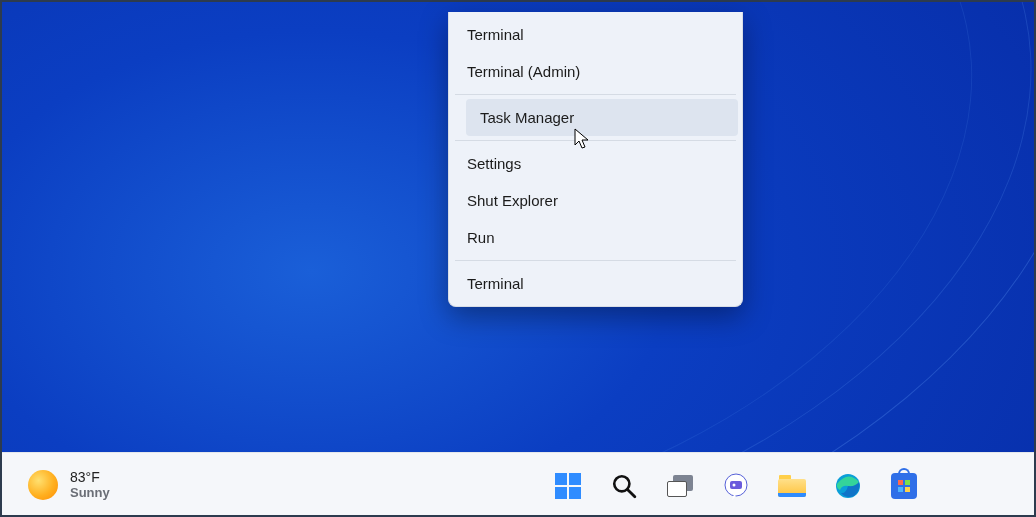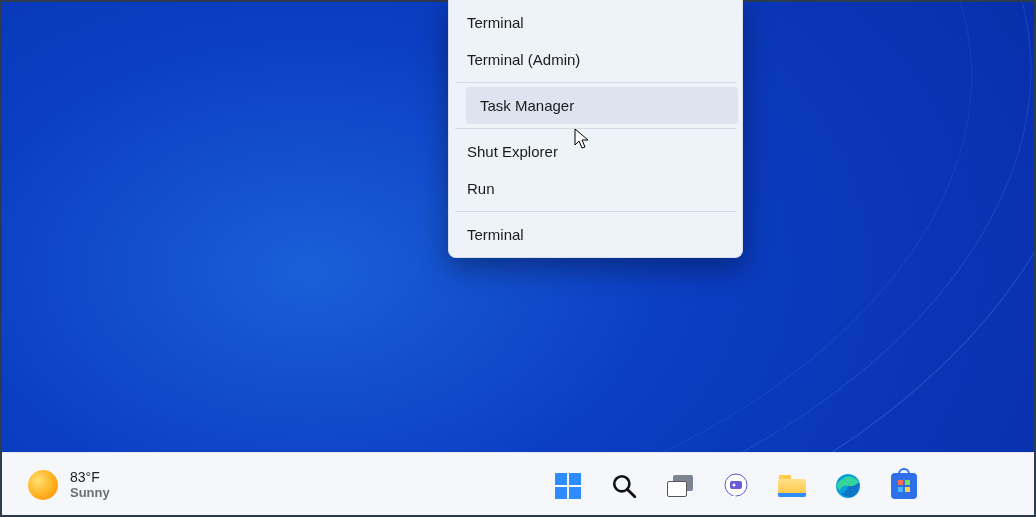--- a/index.html
+++ b/index.html
@@ -10,21 +10,21 @@
       position: relative;
     }
     .swirl {
       position: absolute; width: 1400px; height: 900px; left: -300px; top: -300px;
       border: 1px solid rgba(110,170,255,0.25); border-radius: 50%;
       transform: rotate(-12deg);
     }
     .swirl.s2 { width: 1300px; height: 820px; left: -260px; top: -260px; border-color: rgba(110,170,255,0.18); }
     .swirl.s3 { width: 1200px; height: 760px; left: -220px; top: -230px; border-color: rgba(110,170,255,0.12); }
     .context-menu {
-      position: absolute; left: 448px; top: 0; width: 295px;
+      position: absolute; left: 448px; top: 12px; width: 295px;
       background: #eef2f9; border-radius: 0 0 8px 8px;
       box-shadow: 0 10px 28px rgba(0,0,0,0.35);
       padding: 4px; z-index: 10; border: 1px solid #d8dde6; border-top: none;
     }
     .menu-item {
       padding: 10px 14px; font-size: 15px; color: #1b1b1b;
       border-radius: 4px; cursor: default; display: flex; align-items: center;
       justify-content: space-between;
     }
     .menu-item.hovered { background: #dde4ef; margin-left: 13px; }
@@ -90,20 +90,23 @@
       <span>Terminal</span>
     </div>
     <div class="menu-item">
       <span>Terminal (Admin)</span>
     </div>
     <div class="menu-sep"></div>
     <div class="menu-item hovered">
       <span>Task Manager</span>
     </div>
     <div class="menu-sep"></div>
+    <div class="menu-item">
+      <span>Settings</span>
+    </div>
     <div class="menu-item">
       <span>Shut Explorer</span>
     </div>
     <div class="menu-item">
       <span>Run</span>
     </div>
     <div class="menu-sep"></div>
     <div class="menu-item">
       <span>Terminal</span>
     </div>

